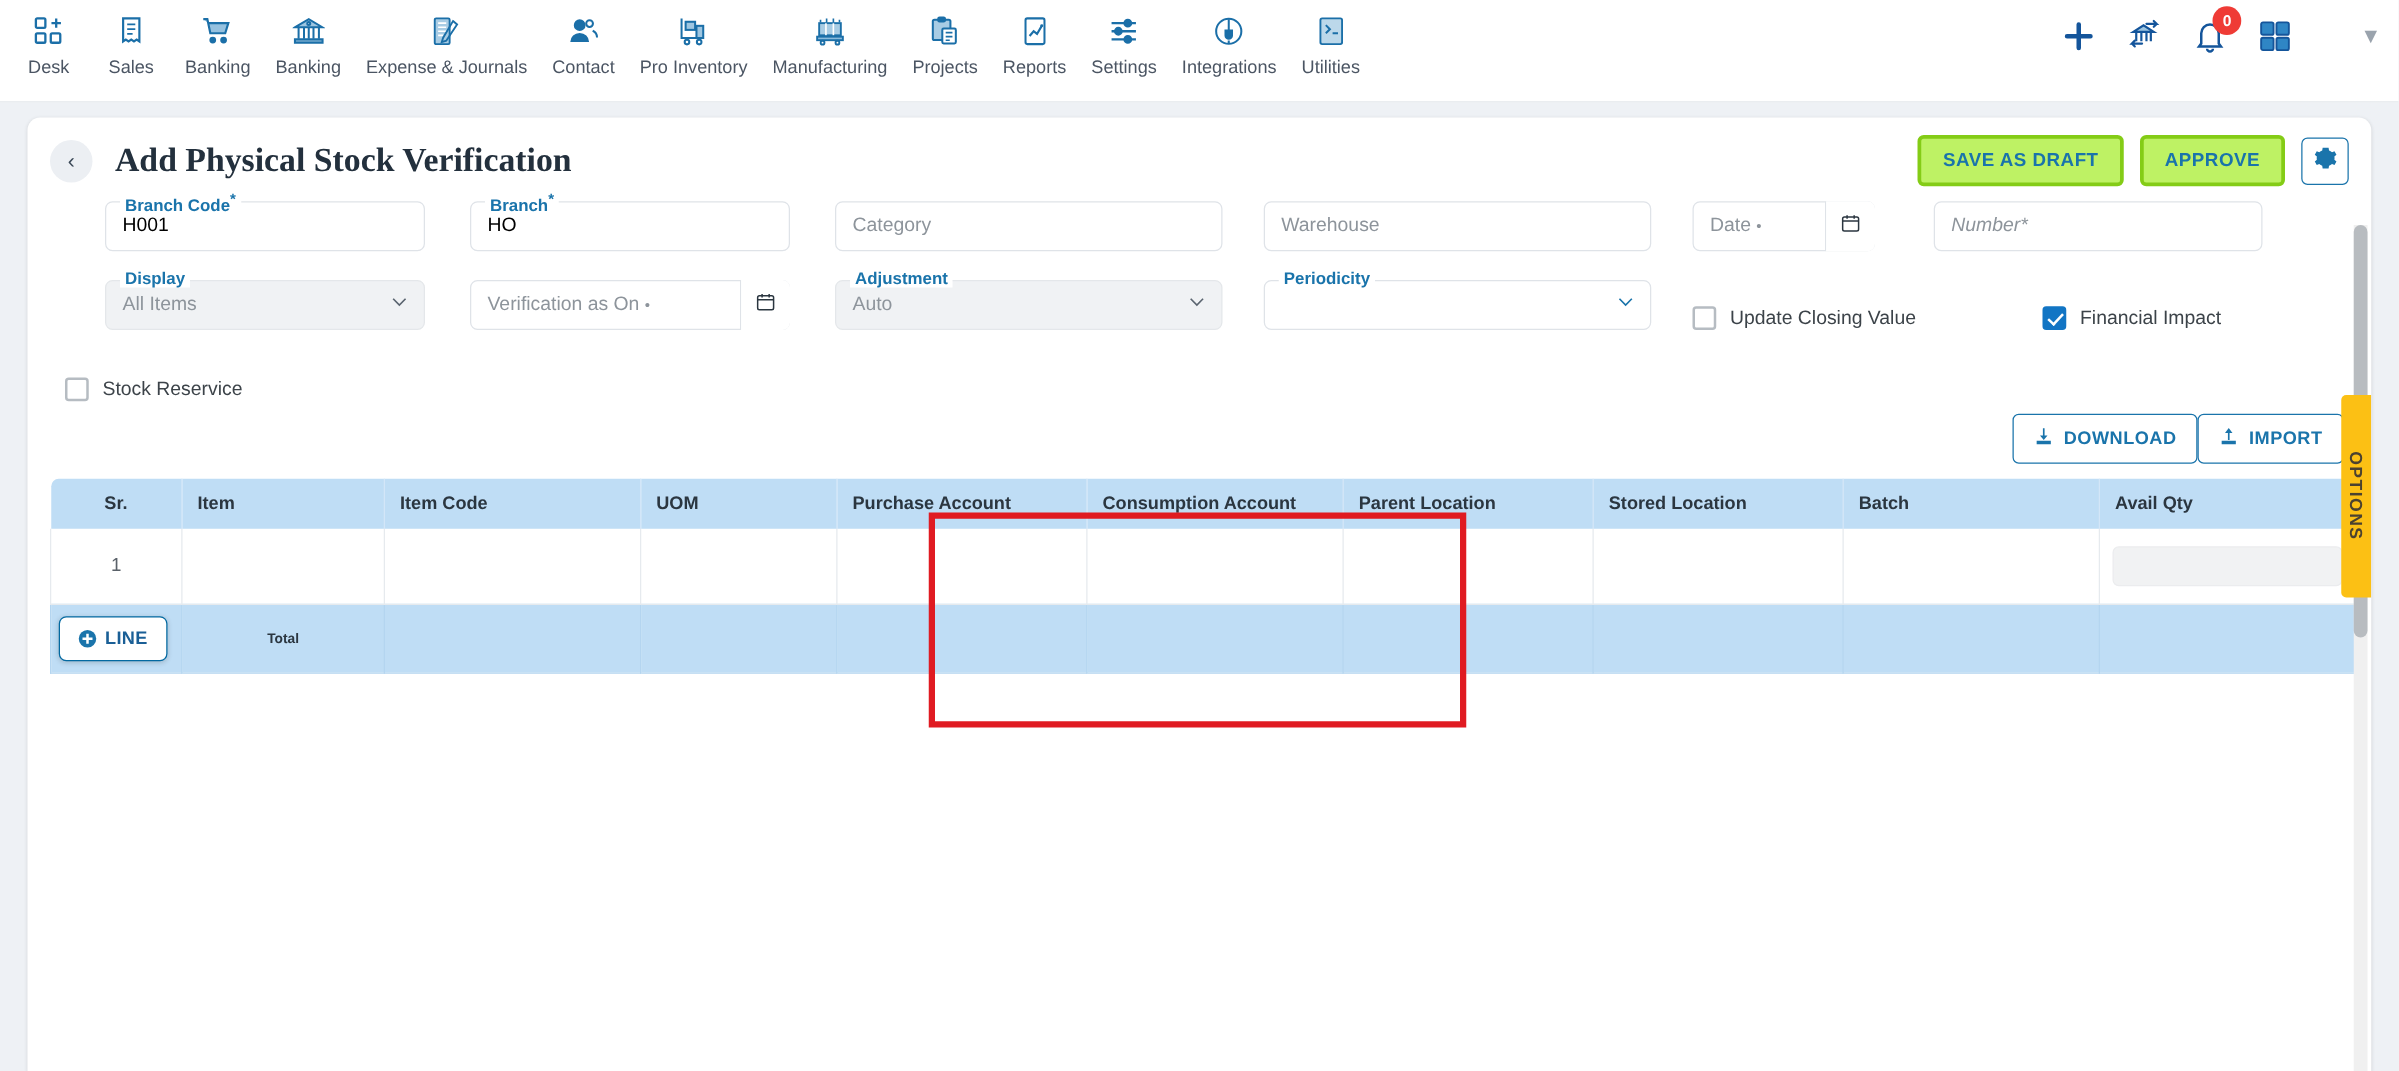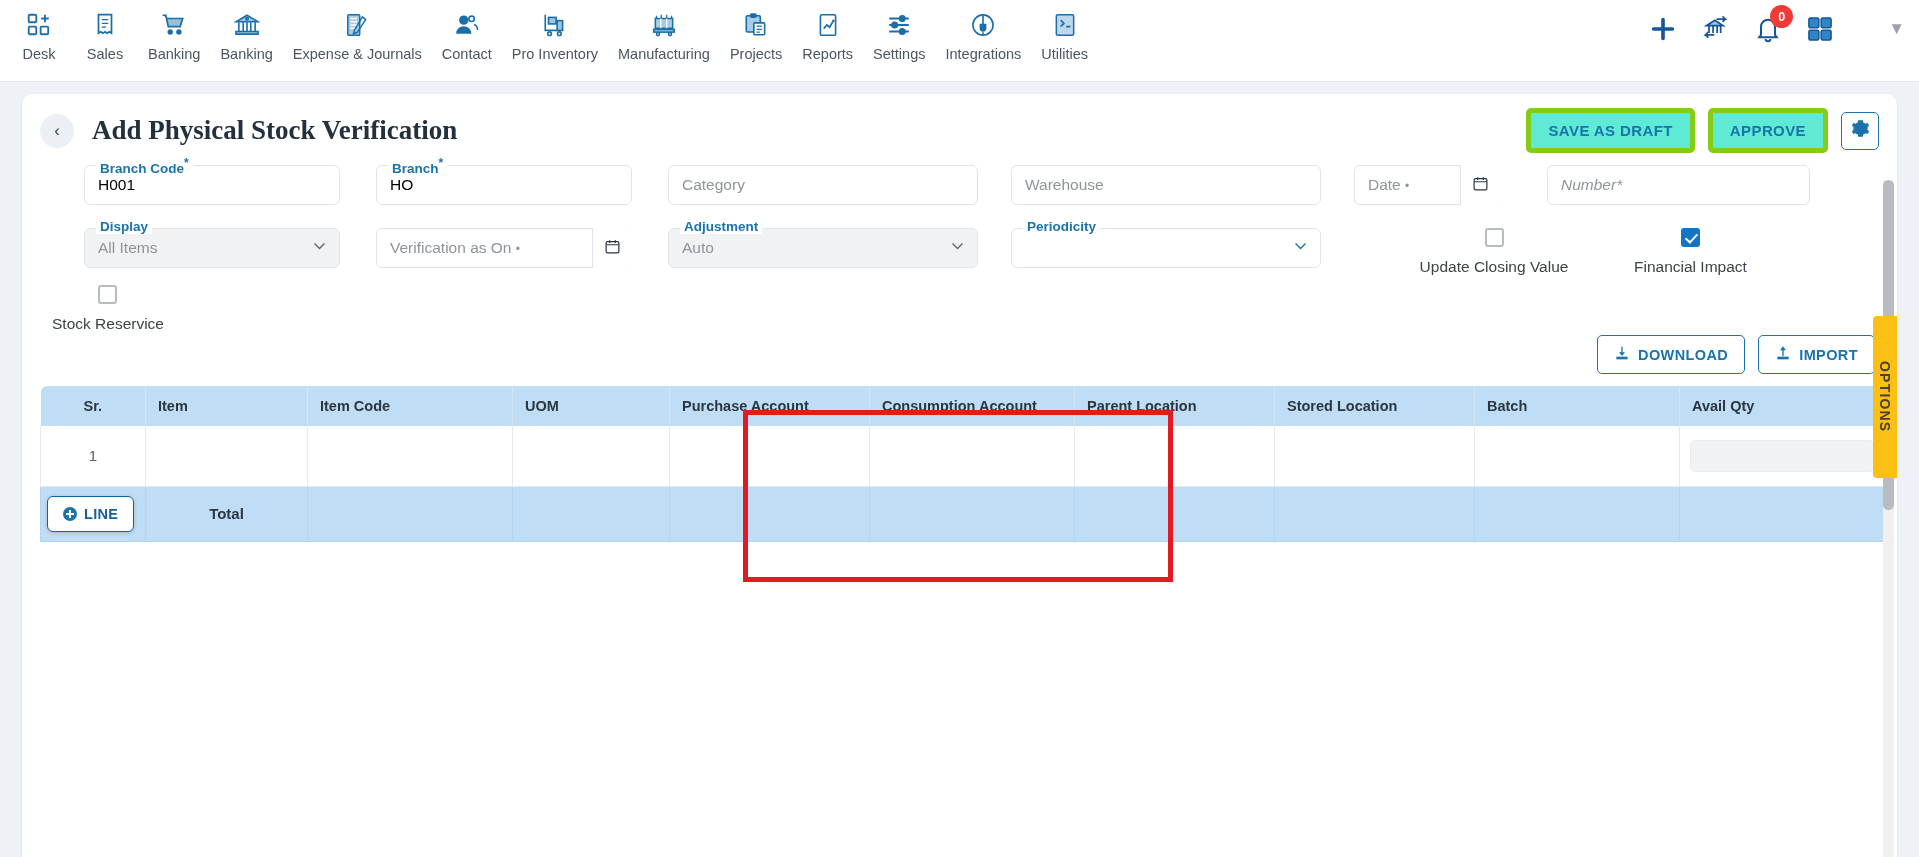--- a/index.html
+++ b/index.html
@@ -89,23 +89,23 @@
     color: #23303d;
     margin-left: 18px;
   }
   .header-actions {
     margin-left: auto;
     display: flex;
     align-items: center;
     gap: 13px;
   }
   .btn-outline {
-    border: 5px solid #84cc16;
+    border: 3px solid #84cc16;
     color: #1a74ab;
-    background: #5eead4;
+    background: #bef264;
     border-radius: 5px;
     font-size: 15px;
     font-weight: bold;
     letter-spacing: .4px;
     padding: 9px 17px;
     cursor: pointer;
     white-space: nowrap;
     font-family: "Liberation Sans", sans-serif;
   }
   .btn-icon-sq {
@@ -171,25 +171,24 @@
     border-left: 1px solid #dfe3e8;
     display: flex; align-items: center; justify-content: center;
     cursor: pointer;
     background: #fff;
     border-radius: 0 6px 6px 0;
     z-index: 3;
   }
 
   .cb-wrap {
     display: flex;
-    align-items: center;
+    align-items: flex-end;
     height: 40px;
     gap: 11px;
     cursor: pointer;
-    flex-direction: column;
   }
   .cb {
     width: 19px; height: 19px;
     border: 2px solid #b6bcc2;
     border-radius: 3px;
     background: #fff;
     flex: none;
   }
   .cb.checked {
     background: #1275c4;
@@ -204,21 +203,20 @@
     border: solid #fff;
     border-width: 0 2.4px 2.4px 0;
     transform: rotate(43deg);
   }
   .cb-label { font-size: 15.5px; color: #3c4349; white-space: nowrap; }
 
   
   .dl-row {
     display: flex;
     justify-content: flex-end;
-    gap: 13px;
     padding: 10px 22px 0 18px;
   }
   .btn-dl {
     border: 1px solid #1a74ab;
     color: #1a74ab;
     background: #fff;
     border-radius: 5px;
     font-size: 14.5px;
     font-weight: bold;
     letter-spacing: .4px;
@@ -264,21 +262,21 @@
   table.grid td.sr { text-align: center; color: #5a6169; }
   table.grid tr.total-row td {
     background: #bfddf5;
     border-color: #b4d5f0;
     height: 55px;
   }
   table.grid tr.total-row td.total-label {
     text-align: center;
     font-weight: bold;
     color: #2b3640;
-    font-size: 15px;
+    font-size: 11px;
   }
   .readonly-input {
     width: 100%;
     height: 32px;
     background: #f1f2f3;
     border: 1px solid #ebecee;
     border-radius: 5px;
   }
   .line-btn {
     display: inline-flex;

